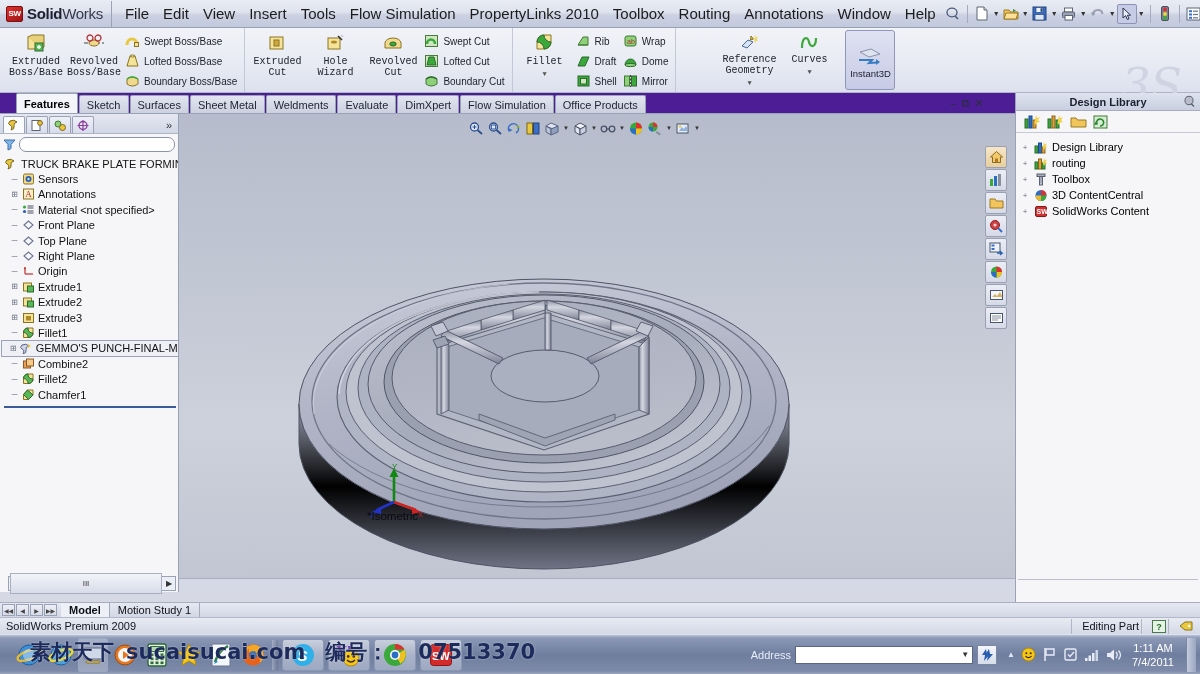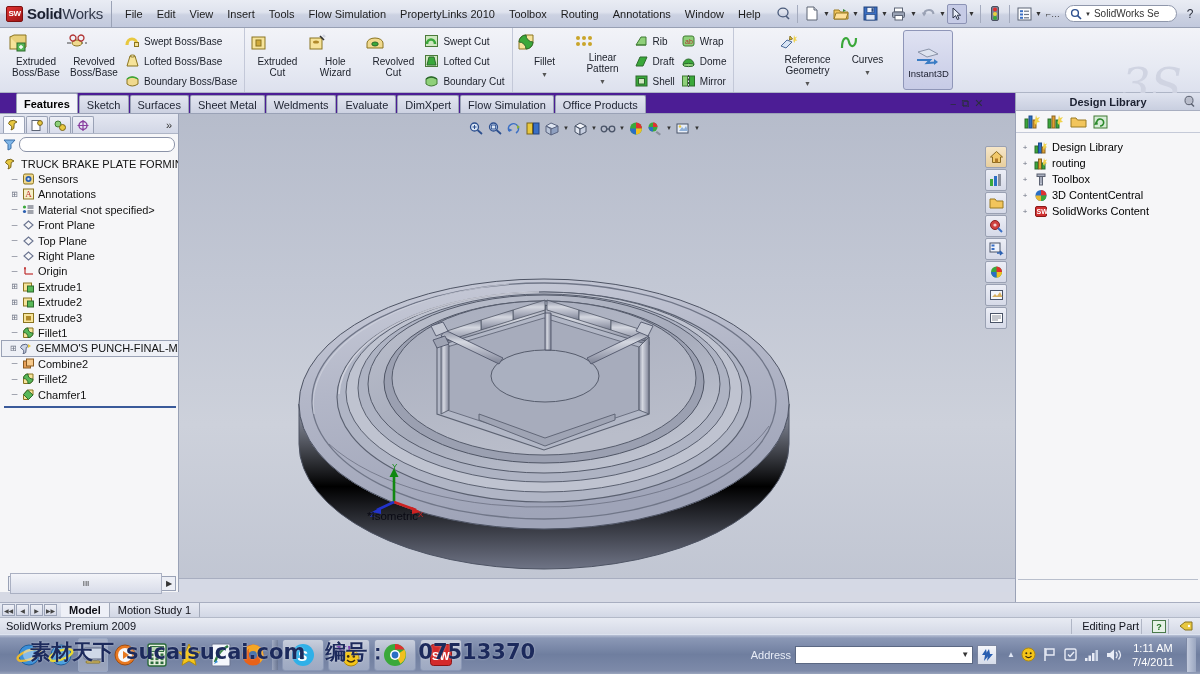--- a/index.html
+++ b/index.html
@@ -32,21 +32,21 @@
     border: 1px solid #7c1010;
     color: #fff; font-size: 8px; font-weight: bold;
     display: flex; align-items: center; justify-content: center;
     letter-spacing: -0.5px;
   }
   .sw-name { font-size: 15px; letter-spacing: -0.3px; color: #1b2030; }
   .sw-name b { font-weight: bold; }
   .sw-name span.light { font-weight: normal; color:#333a4c; }
   .menu-items { display: flex; align-items: center; margin-left: 6px; }
   .menu-item {
-    padding: 4px 7px; font-size: 11px; color: #1c1c1c; white-space: nowrap;
+    padding: 4px 7px; font-size: 15px; color: #1c1c1c; white-space: nowrap;
   }
   .menu-right { margin-left: auto; display: flex; align-items: center; padding-right: 3px; }
   .tb-sep { width: 1px; height: 18px; background: #a4abbe; margin: 0 4px; }
   .tb-btn {
     width: 20px; height: 20px; display: flex; align-items: center; justify-content: center;
     position: relative;
   }
   .tb-btn.sel { background:#c6cbe6; border:1px solid #8c93b5; border-radius:2px; }
   .caret { width: 9px; height: 20px; display:flex; align-items:center; justify-content:center;
            font-size: 7px; color:#333; }
@@ -61,22 +61,22 @@
   
   .ribbon {
     position: absolute; top: 28px; left: 0; width: 1200px; height: 65px;
     background: linear-gradient(to bottom,#f2f3f8 0%, #e7eaf3 60%, #dde1ee 100%);
     border-bottom: 1px solid #aeb5c6;
     display: flex; align-items: stretch; padding-left: 4px;
   }
   .rgroup { display: flex; align-items: flex-start; padding: 2px 3px; }
   .rgroup + .rgroup { border-left: 1px solid #c3c8d8; }
   .big-btn {
-    width: 58px; display: flex; flex-direction: column; 
-    padding-top: 4px; text-align: center; line-height: 11px; font-size: 10px; color:#20242e;
+    width: 58px; display: flex; flex-direction: column; align-items: center;
+    padding-top: 4px; text-align: center; line-height: 11px; font-size: 10px; color:#20242e;font-family:Liberation Mono, monospace;
   }
   .big-btn .ic { margin-bottom: 2px; }
   .big-btn.wide { width: 62px; margin-left: 39px; }
   .small-col { display: flex; flex-direction: column; justify-content: center; padding-top:1px; }
   .small-btn {
     display: flex; align-items: center; gap: 4px; height: 20px; padding: 0 4px 0 2px;
     font-size: 10px; color:#20242e; white-space: nowrap;
   }
   .dropcaret { font-size: 7px; color: #555; text-align:center; width:100%; margin-top:2px; }
   .instant3d {
@@ -515,37 +515,20 @@
 
     <div class="rgroup">
       <div class="big-btn">
         <span class="ic">
           <svg width="22" height="20" viewBox="0 0 22 20">
               <path d="M3 15 v-7 a7 7 0 0 1 7 -7 h7 v7 a7 7 0 0 1 -7 7 z" fill="#f6e39a" stroke="#8a7420"></path>
               <path d="M10 1 a7 7 0 0 0 -7 7 a7 7 0 0 1 7 7 a7 7 0 0 0 7 -7 a7 7 0 0 1 -7 -7" fill="#3aa83a" stroke="#2c6a2c"></path>
             </svg>
         </span>
         <span>Fillet</span>
-        <span class="dropcaret">▼</span>
-      </div>
-      <div class="big-btn">
-        <span class="ic">
-          <svg width="26" height="16" viewBox="0 0 26 16">
-              <g fill="#c9a52a">
-                <circle cx="4" cy="4" r="2"></circle>
-                <circle cx="10" cy="4" r="2"></circle>
-                <circle cx="16" cy="4" r="2"></circle>
-                <circle cx="4" cy="10" r="2"></circle>
-                <circle cx="10" cy="10" r="2"></circle>
-                <circle cx="16" cy="10" r="2"></circle>
-              </g>
-            </svg>
-        </span>
-        <span>Linear</span>
-        <span>Pattern</span>
         <span class="dropcaret">▼</span>
       </div>
       <div class="small-col">
         <div class="small-btn">
           <span>
             <svg width="15" height="14" viewBox="0 0 15 14">
                 <path d="M2 11 l5 -8 h5 v8 z" fill="#8fd07a" stroke="#3f7a33"></path>
                 <path d="M2 11 h10" stroke="#3f7a33"></path>
               </svg>
           </span>

